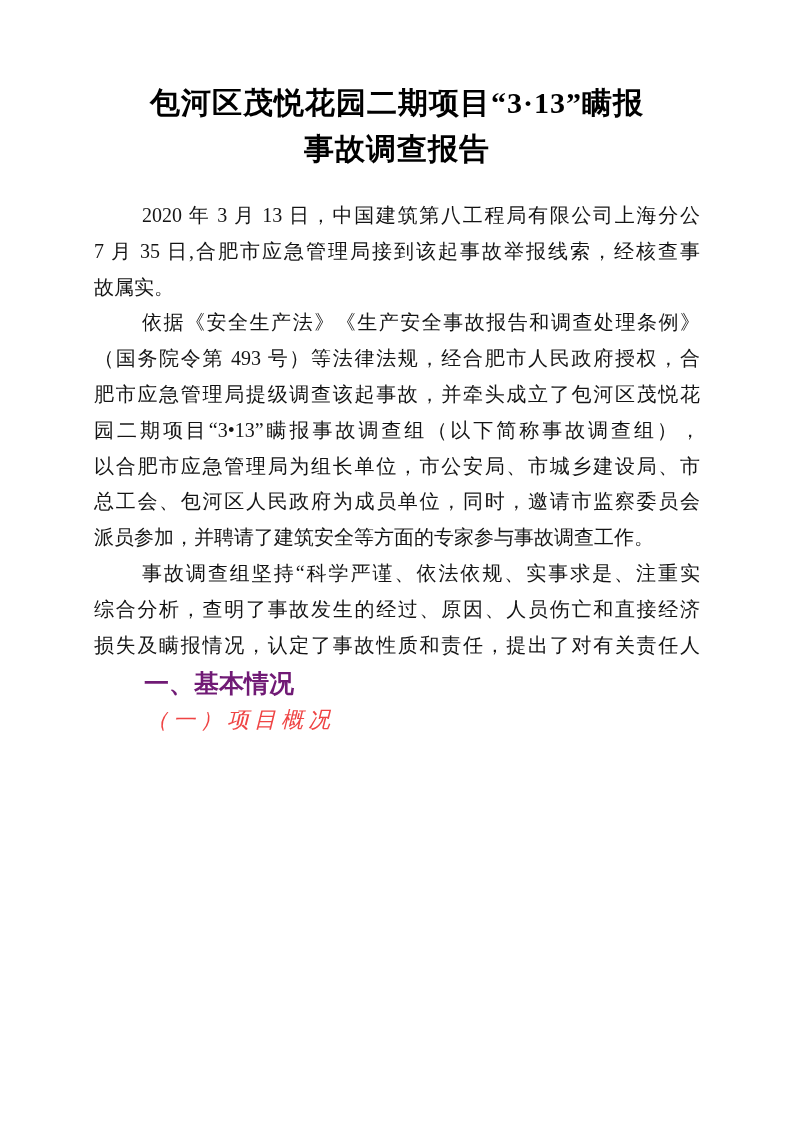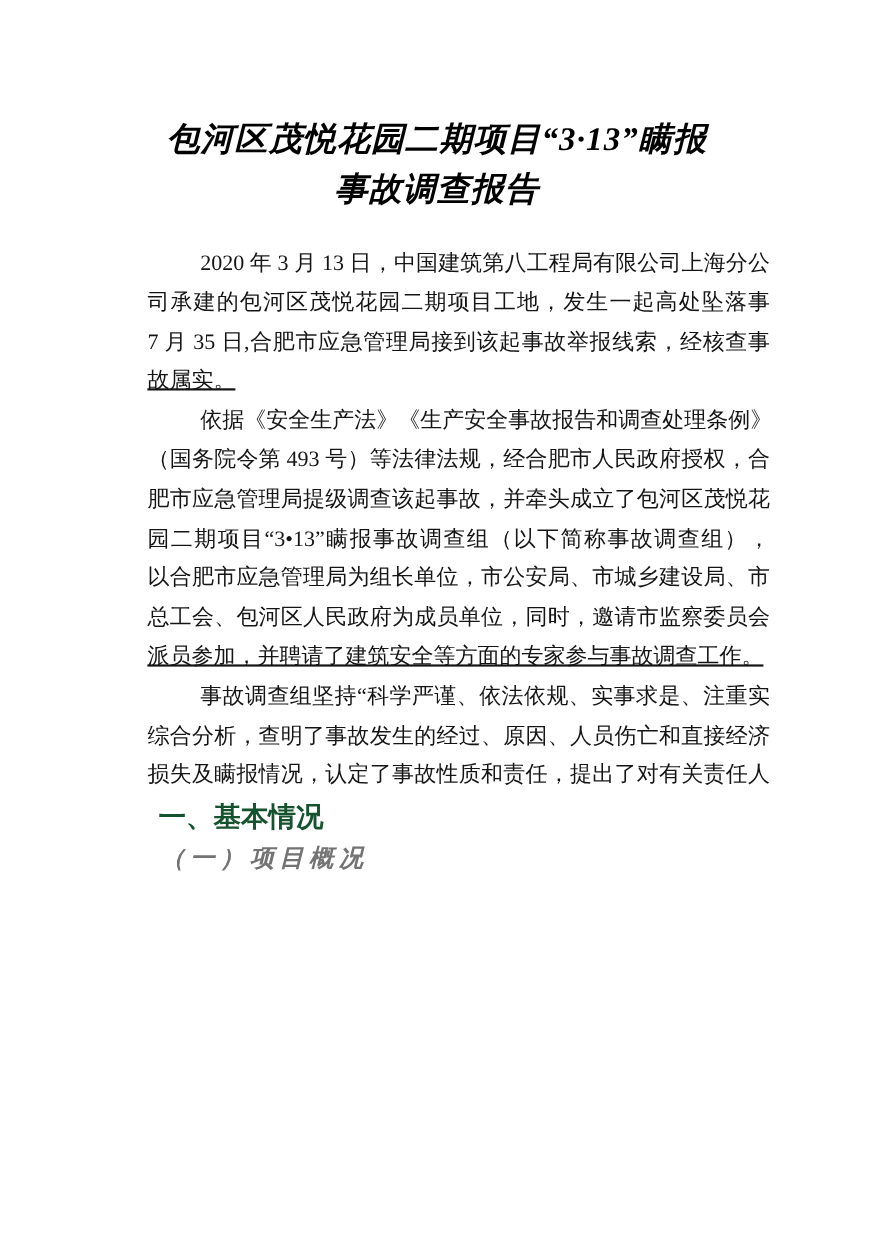--- a/index.html
+++ b/index.html
@@ -16,84 +16,79 @@
     font-family: "Liberation Serif", "DejaVu Serif", serif;
     color: #141414;
   }
   .content {
     position: absolute;
     left: 94px;
     top: 0;
     width: 606px;
   }
   .doc-title {
-    margin-top: 104px;
+    margin-top: 80px;
     text-align: center;
     font-size: 30px;
     line-height: 46px;
     font-weight: bold;
     color: #000000;
     letter-spacing: 1px;
-    font-style: italic;
   }
   .body-text {
     margin-top: 26px;
     font-size: 20px;
-    margin-left: 40px;
   }
   .line {
     line-height: 35.8px;
     height: 35.8px;
     text-align: justify;
     text-align-last: justify;
     white-space: nowrap;
     overflow: visible;
   }
   .line.indent { padding-left: 48px; }
   .line.last {
     text-align: left;
     text-align-last: left;
-    text-decoration: underline;
   }
   .chapter-heading {
     margin-top: 2px;
     padding-left: 50px;
     font-family: "Liberation Sans", "DejaVu Sans", sans-serif;
     font-weight: bold;
     font-size: 25px;
     line-height: 36px;
-    color: #14532d;
+    color: #701a75;
   }
   .subsection-heading {
     margin-top: 1px;
     padding-left: 52px;
     font-size: 22px;
     line-height: 36px;
     font-style: italic;
     letter-spacing: 5px;
-    color: #737373;
-    font-weight: bold;
+    color: #ef4444;
   }
 </style>
 </head>
 <body>
 
 <div class="page">
   <div class="content">
 
     <div class="doc-title">
       <div>包河区茂悦花园二期项目“3·13”瞒报</div>
       <div>事故调查报告</div>
     </div>
 
     <div class="body-text">
 
       <div>
         <div class="line indent">2020 年 3 月 13 日，中国建筑第八工程局有限公司上海分公</div>
-        <div class="line">司承建的包河区茂悦花园二期项目工地，发生一起高处坠落事</div>
         <div class="line">7 月 35 日,合肥市应急管理局接到该起事故举报线索，经核查事</div>
         <div class="line last">故属实。</div>
       </div>
 
       <div>
         <div class="line indent">依据《安全生产法》《生产安全事故报告和调查处理条例》</div>
         <div class="line">（国务院令第 493 号）等法律法规，经合肥市人民政府授权，合</div>
         <div class="line">肥市应急管理局提级调查该起事故，并牵头成立了包河区茂悦花</div>
         <div class="line">园二期项目“3•13”瞒报事故调查组（以下简称事故调查组），</div>
         <div class="line">以合肥市应急管理局为组长单位，市公安局、市城乡建设局、市</div>

